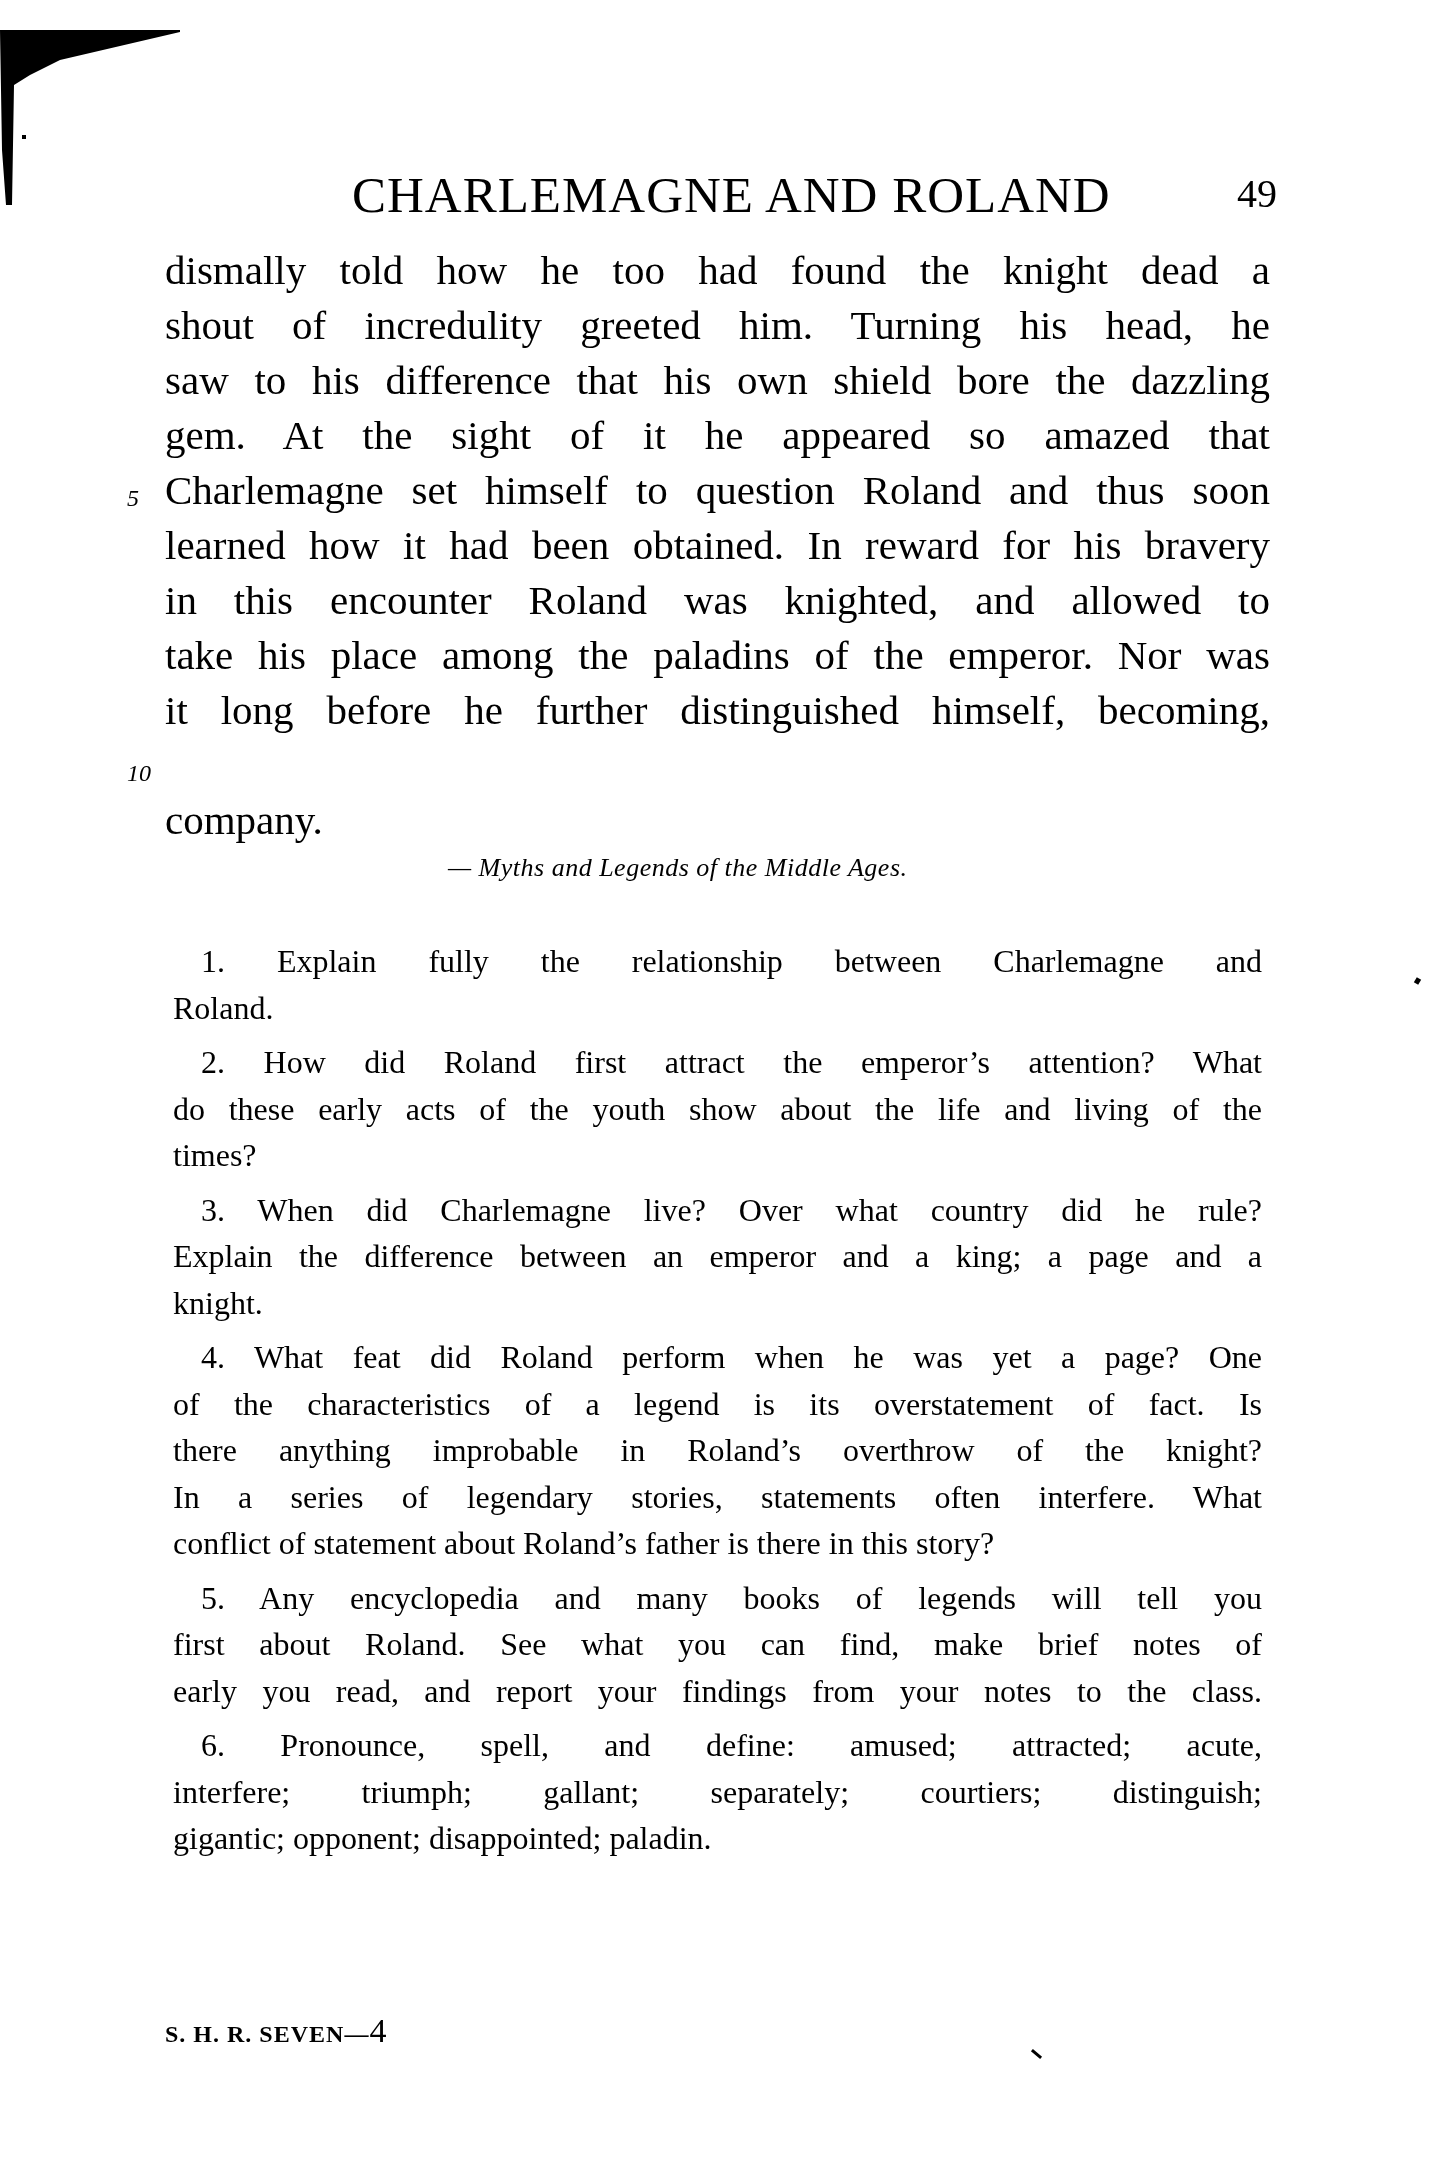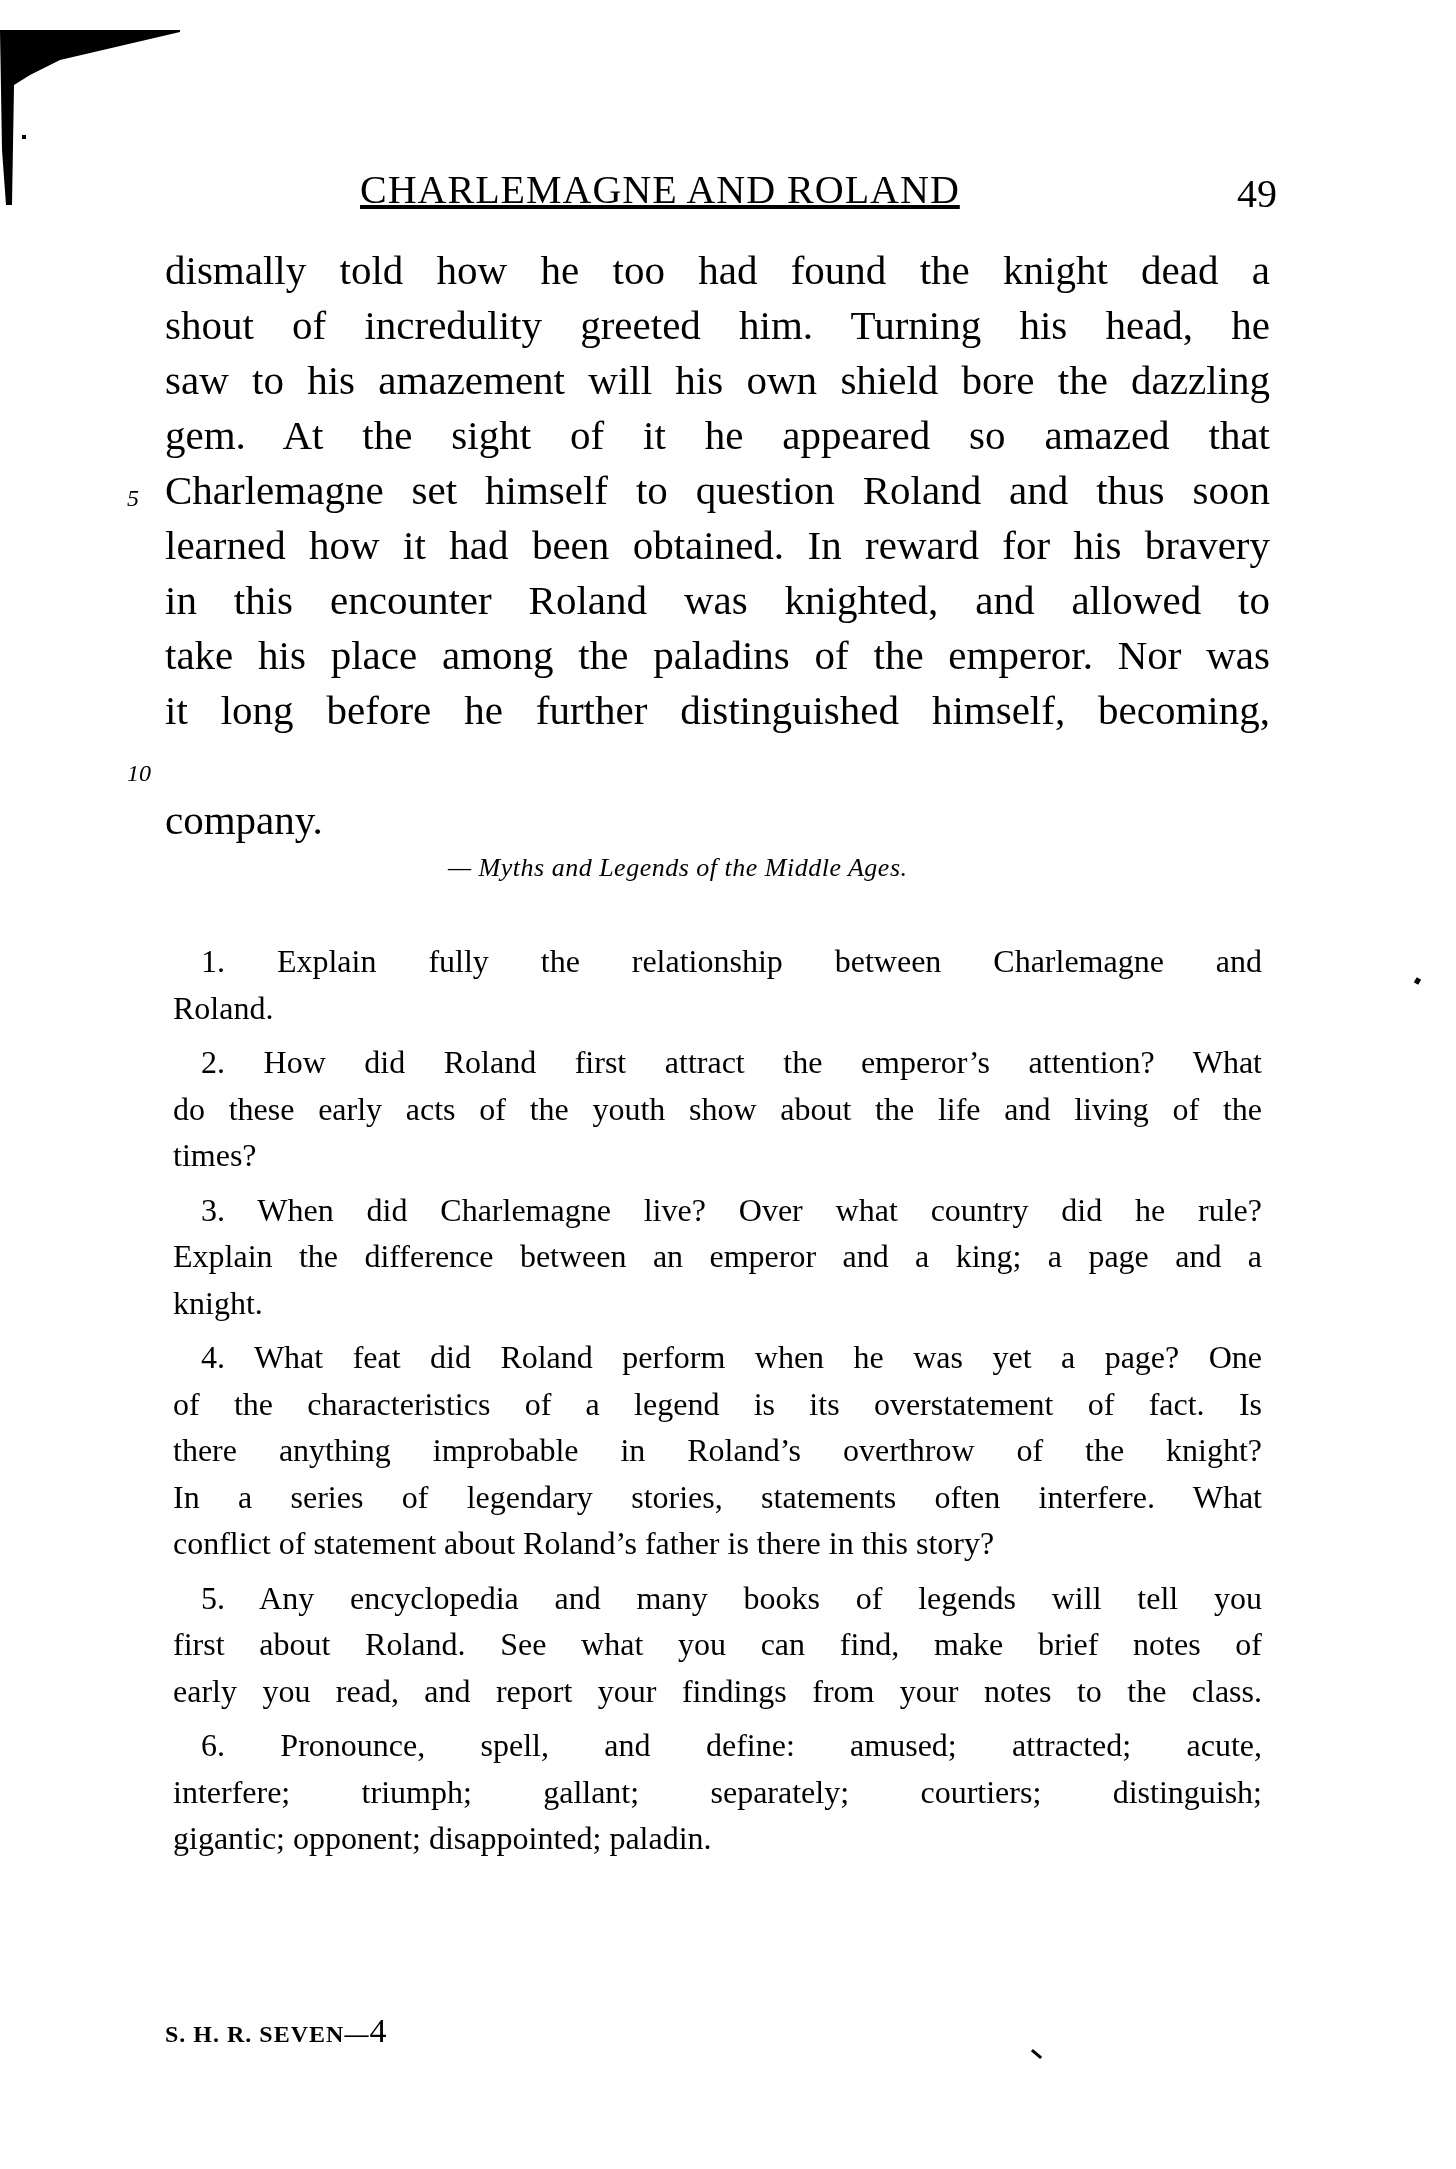--- a/index.html
+++ b/index.html
@@ -1,20 +1,20 @@
 <!DOCTYPE html>
 <html><head>
 <meta charset="utf-8">
 <style>
   html, body { margin: 0; padding: 0; background: #ffffff; }
   body { width: 1456px; height: 2169px; position: relative; overflow: hidden;
          font-family: "Liberation Serif", "DejaVu Serif", serif; color: #000; }
   .corner-mark { position: absolute; left: 0; top: 30px; width: 190px; height: 175px; }
-  .running-head { position: absolute; top: 166px; left: 360px; width: 700px;
-                  font-size: 40px; letter-spacing: 1px; white-space: nowrap; text-decoration: underline; }
+  .running-head { position: absolute; top: 166px; left: 352px; width: 700px;
+                  font-size: 51px; letter-spacing: 1px; white-space: nowrap; }
   .folio { position: absolute; top: 170px; left: 1237px; font-size: 40px; }
   .body-text { position: absolute; left: 165px; top: 243px; width: 1105px; }
   .body-line { height: 55px; font-size: 41px; line-height: 55px; white-space: nowrap;
                text-align: justify; text-align-last: justify; position: relative; }
   .body-line.last { text-align-last: left; }
   .line-num { position: absolute; left: -38px; top: 8px; font-size: 24px; font-style: italic; }
   .attribution { position: absolute; top: 853px; left: 448px; font-size: 26px;
                  font-style: italic; white-space: nowrap; letter-spacing: 0.5px; }
   .questions { position: absolute; left: 165px; top: 930px; width: 1105px; }
   .q { font-size: 32px; line-height: 46.5px; text-align: justify; margin: 8px; }
@@ -33,21 +33,21 @@
   <path d="M0 0 L180 0 L180 2 L60 30 L30 45 L14 55 L12 175 L6 175 L2 120 L0 0 Z" fill="#000"></path>
 </svg>
 <div class="stray" style="left:22px;top:135px;width:4px;height:4px;"></div>
 
 <div class="running-head">CHARLEMAGNE AND ROLAND</div>
 <div class="folio">49</div>
 
 <div class="body-text">
   <div class="body-line">dismally told how he too had found the knight dead a</div>
   <div class="body-line">shout of incredulity greeted him.  Turning his head, he</div>
-  <div class="body-line">saw to his amazement will his own shield bore the dazzling</div>
+  <div class="body-line">saw to his difference that his own shield bore the dazzling</div>
   <div class="body-line">gem.  At the sight of it he appeared so amazed that</div>
   <div class="body-line">
     <span class="line-num">5</span>
     <span>Charlemagne set himself to question Roland and thus soon</span>
   </div>
   <div class="body-line">learned how it had been obtained.  In reward for his bravery</div>
   <div class="body-line">in this encounter Roland was knighted, and allowed to</div>
   <div class="body-line">take his place among the paladins of the emperor.  Nor was</div>
   <div class="body-line">it long before he further distinguished himself, becoming,</div>
   <div class="body-line">

